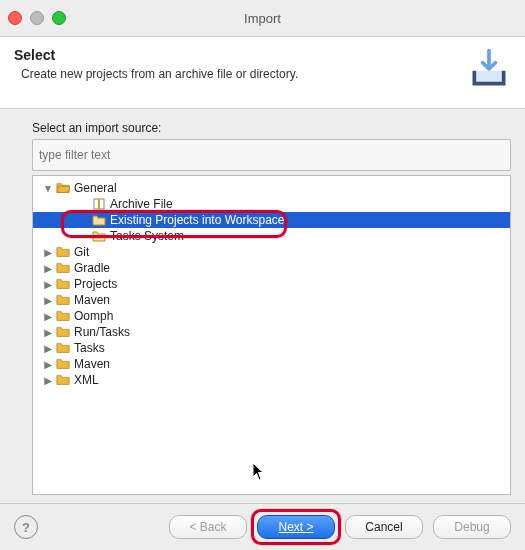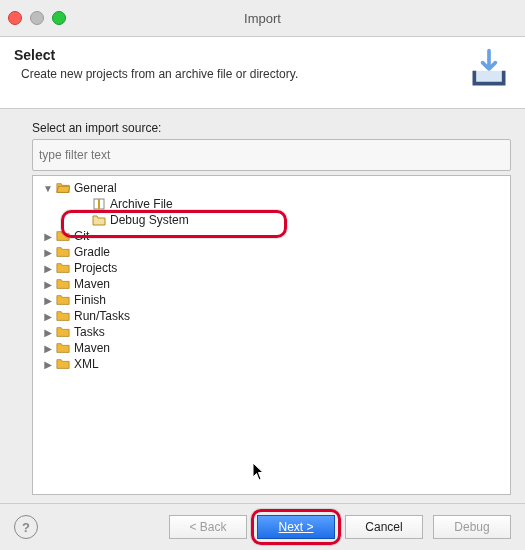--- a/index.html
+++ b/index.html
@@ -114,21 +114,21 @@
     border: 1.5px solid #888; border-radius: 50%;
     display:flex; align-items:center; justify-content:center;
     color:#888; font-weight:bold;
     font-size: 13px;
   }
   .spacer { flex: 1; }
   .btn {
     min-width: 78px;
     height: 24px;
     border: 1px solid #b5b5b5;
-    border-radius: 0;
+    border-radius: 10px;
     background: linear-gradient(#fefefe,#efefef);
     font-size: 12px;
     color: #222;
     padding: 0 16px;
   }
   .btn:disabled { color: #9d9d9d; }
   .btn.primary {
     background: linear-gradient(#5aa0ff,#1f6fe8);
     border: 1px solid #0f52ba;
     color: #fff;
@@ -183,29 +183,39 @@
           <span class="indent" style="width: 42px;"></span>
           <span class="twisty"></span>
           <span class="icon">
             <svg viewBox="0 0 14 14">
               <rect x="2" y="2" width="10" height="10" fill="#fff" stroke="#888"></rect>
               <rect x="6" y="2" width="2" height="10" fill="#d0a020"></rect>
             </svg>
           </span>
           <span class="node-label">Archive File</span>
         </div>
-        <div class="row">
+        <div class="row selected">
           <span class="indent" style="width: 42px;"></span>
           <span class="twisty"></span>
           <span class="icon">
             <svg viewBox="0 0 14 14">
               <path d="M1 4 L1 12 L13 12 L13 5 L6 5 L5 3 L1 3 Z" fill="#f3dfa2" stroke="#b88b1e"></path>
             </svg>
           </span>
-          <span class="node-label">Debug System</span>
+          <span class="node-label">Existing Projects into Workspace</span>
+        </div>
+        <div class="row">
+          <span class="indent" style="width: 42px;"></span>
+          <span class="twisty"></span>
+          <span class="icon">
+            <svg viewBox="0 0 14 14">
+              <path d="M1 4 L1 12 L13 12 L13 5 L6 5 L5 3 L1 3 Z" fill="#f3dfa2" stroke="#b88b1e"></path>
+            </svg>
+          </span>
+          <span class="node-label">Tasks System</span>
         </div>
         <div class="row">
           <span class="indent" style="width: 6px;"></span>
           <span class="twisty">▶</span>
           <span class="icon">
             <svg viewBox="0 0 16 14">
               <path d="M1 3 L1 12 L15 12 L15 4 L7 4 L6 2 L1 2 Z" fill="#f0b93a" stroke="#a9791e" stroke-width="0.8"></path>
             </svg>
           </span>
           <span class="node-label">Git</span>
@@ -241,21 +251,21 @@
           <span class="node-label">Maven</span>
         </div>
         <div class="row">
           <span class="indent" style="width: 6px;"></span>
           <span class="twisty">▶</span>
           <span class="icon">
             <svg viewBox="0 0 16 14">
               <path d="M1 3 L1 12 L15 12 L15 4 L7 4 L6 2 L1 2 Z" fill="#f0b93a" stroke="#a9791e" stroke-width="0.8"></path>
             </svg>
           </span>
-          <span class="node-label">Finish</span>
+          <span class="node-label">Oomph</span>
         </div>
         <div class="row">
           <span class="indent" style="width: 6px;"></span>
           <span class="twisty">▶</span>
           <span class="icon">
             <svg viewBox="0 0 16 14">
               <path d="M1 3 L1 12 L15 12 L15 4 L7 4 L6 2 L1 2 Z" fill="#f0b93a" stroke="#a9791e" stroke-width="0.8"></path>
             </svg>
           </span>
           <span class="node-label">Run/Tasks</span>

